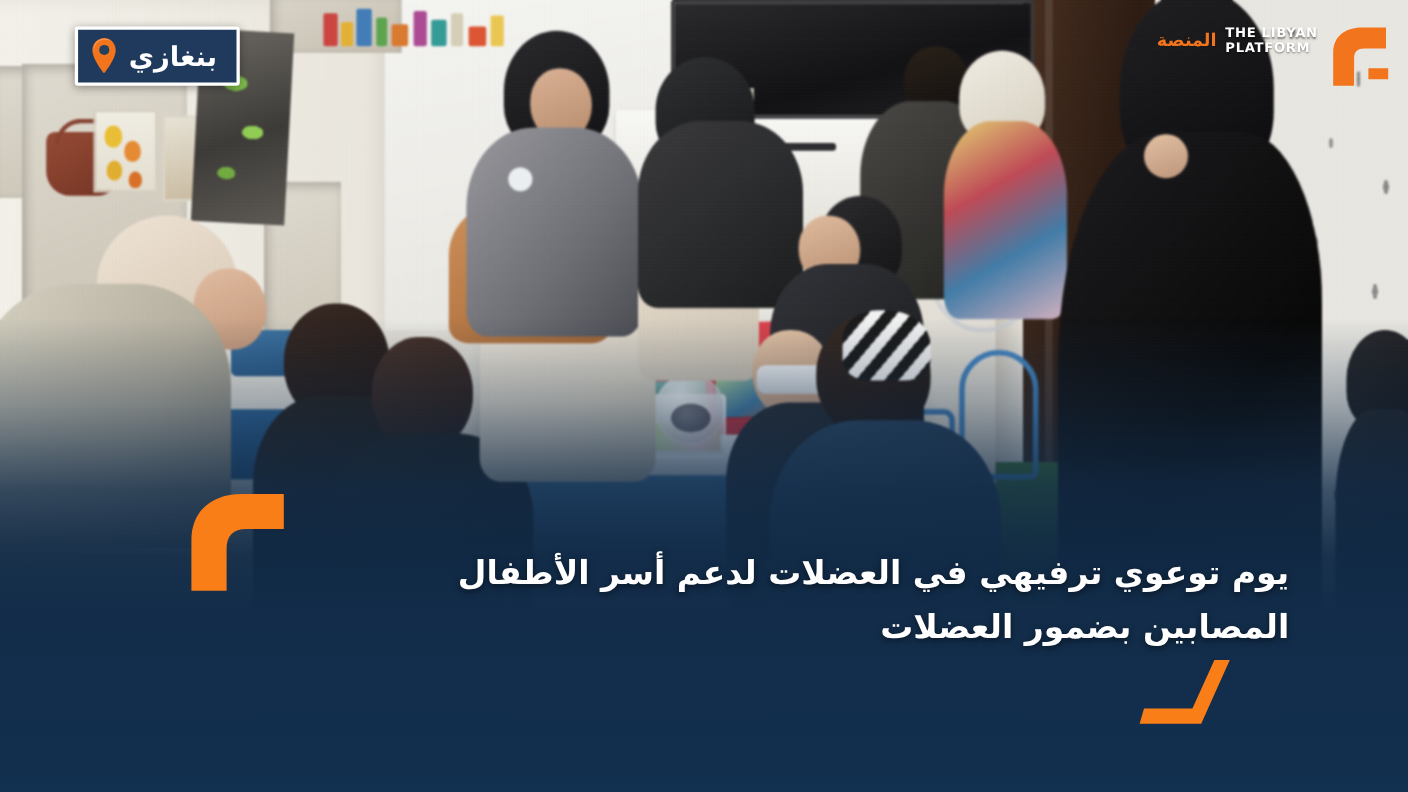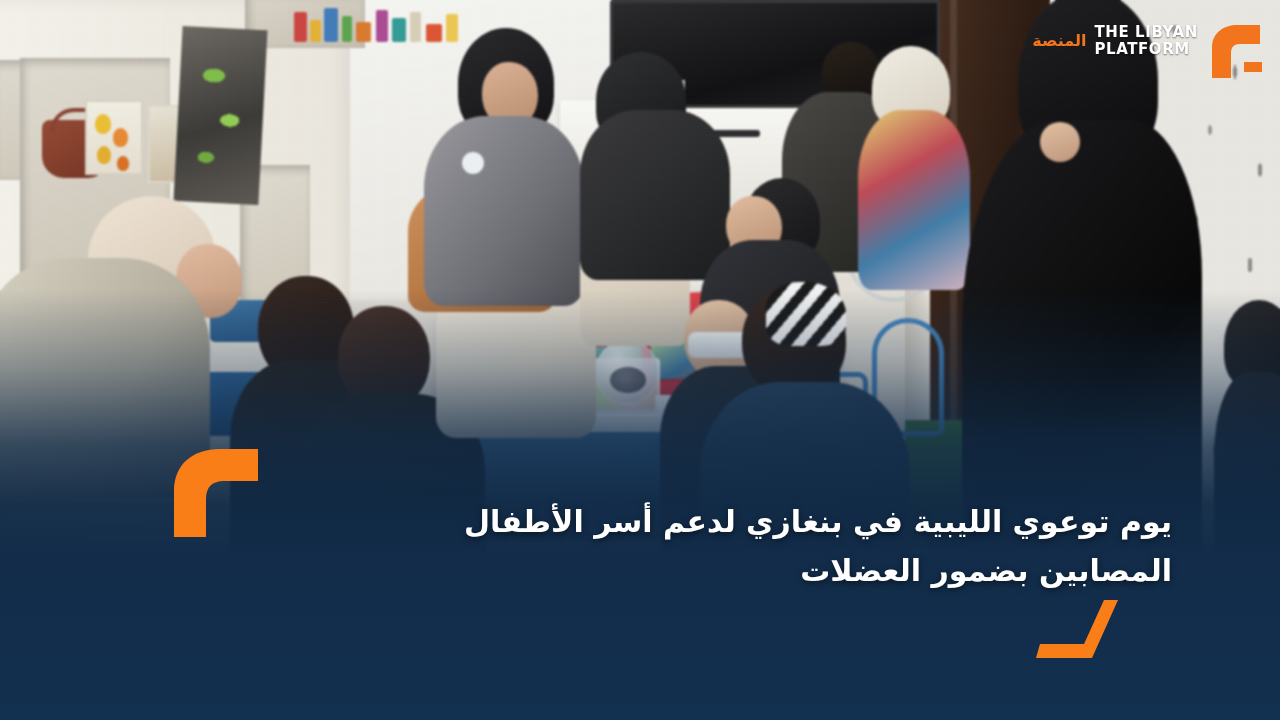--- a/index.html
+++ b/index.html
@@ -295,21 +295,21 @@
     text-shadow:0 1px 3px rgba(0,0,0,.55);
   }
   .logo-sub{
     display:flex; align-items:center; gap:8px; margin-top:2px;
   }
   .logo-ar2{
     color:#f2741c; font-size:16px; font-weight:bold; line-height:1;
     direction:rtl;
   }
   .logo-en{
-    color:#ffffff; font-size:15px; font-weight:bold; line-height:1.12;
+    color:#ffffff; font-size:12px; font-weight:bold; line-height:1.12;
     letter-spacing:.6px; text-align:left; direction:ltr;
     text-shadow:0 1px 2px rgba(0,0,0,.5);
   }
   .logo-mark{ position:relative; width:62px; height:58px; flex:0 0 auto; }
 
   
   .headline{
     position:absolute; right:108px; top:498px; width:820px;
     direction:rtl; text-align:right;
     color:#ffffff;
@@ -492,20 +492,30 @@
       <div class="body" style="left:1214px; top:372px; width:90px; height:220px; background:linear-gradient(140deg,#24252a,#111216);"></div>
     </div>
 
     <div class="photo-blur"></div>
     <div class="grain"></div>
   </div>
 
   <div class="vignette"></div>
   <div class="bottom-grad"></div>
 
+  <div class="loc-badge">
+    <span class="pin">
+      <svg viewBox="0 0 24 34" width="24" height="34" aria-hidden="true">
+        <path d="M12 0.6C5.9 0.6 1 5.5 1 11.6c0 7.7 9.3 19.4 10.2 20.6.2.3.6.3.8 0C12.9 31 22.2 19.3 22.2 11.6 22.2 5.5 17.3 0.6 12 0.6z" fill="#F2741C"></path>
+        <path d="M12 2.2c-5.2 0-9.4 4.2-9.4 9.4 0 1 .2 1.9.5 2.8-.6-1.2-.9-2.5-.9-3.9C2.2 5 6.6 1 12 1c2.4 0 4.6.8 6.3 2.2C16.7 2.6 14.4 2.2 12 2.2z" fill="#ffffff" opacity="0.28"></path>
+        <circle cx="11.8" cy="11.4" r="4.6" fill="#23405f"></circle>
+      </svg>
+    </span>
+    <span class="loc-text">بنغازي</span>
+  </div>
 
   <div class="logo">
     <span class="logo-mark">
       <svg viewBox="0 0 62 58" width="62" height="58" aria-hidden="true">
         <path d="M8 56 L8 26 C8 11 19 3 34 3 L56 3 L56 22 L36 22 C30 22 27 25 27 31 L27 56 Z" fill="#F2741C"></path>
         <path d="M40 40 L58 40 L58 50 L40 50 Z" fill="#F2741C"></path>
       </svg>
     </span>
     <span class="logo-words">
       <span class="logo-sub">
@@ -523,16 +533,16 @@
       <path d="M6 90 L6 44 C6 18 24 2 52 2 L90 2 L90 34 L56 34 C44 34 38 40 38 52 L38 90 Z" fill="#F97E18"></path>
     </svg>
   </span>
 
   <span class="quote-close">
     <svg viewBox="0 0 92 62" width="92" height="62" aria-hidden="true">
       <path d="M88 0 L74 0 L54 44 L10 44 L6 58 L62 58 Z" fill="#F97E18"></path>
     </svg>
   </span>
 
-  <div class="headline">يوم توعوي الليبية في بنغازي لدعم أسر الأطفال المصابين بضمور العضلات</div>
+  <div class="headline">يوم توعوي ترفيهي في العضلات لدعم أسر الأطفال المصابين بضمور العضلات</div>
 
 
 </div>
 
 </body></html>

